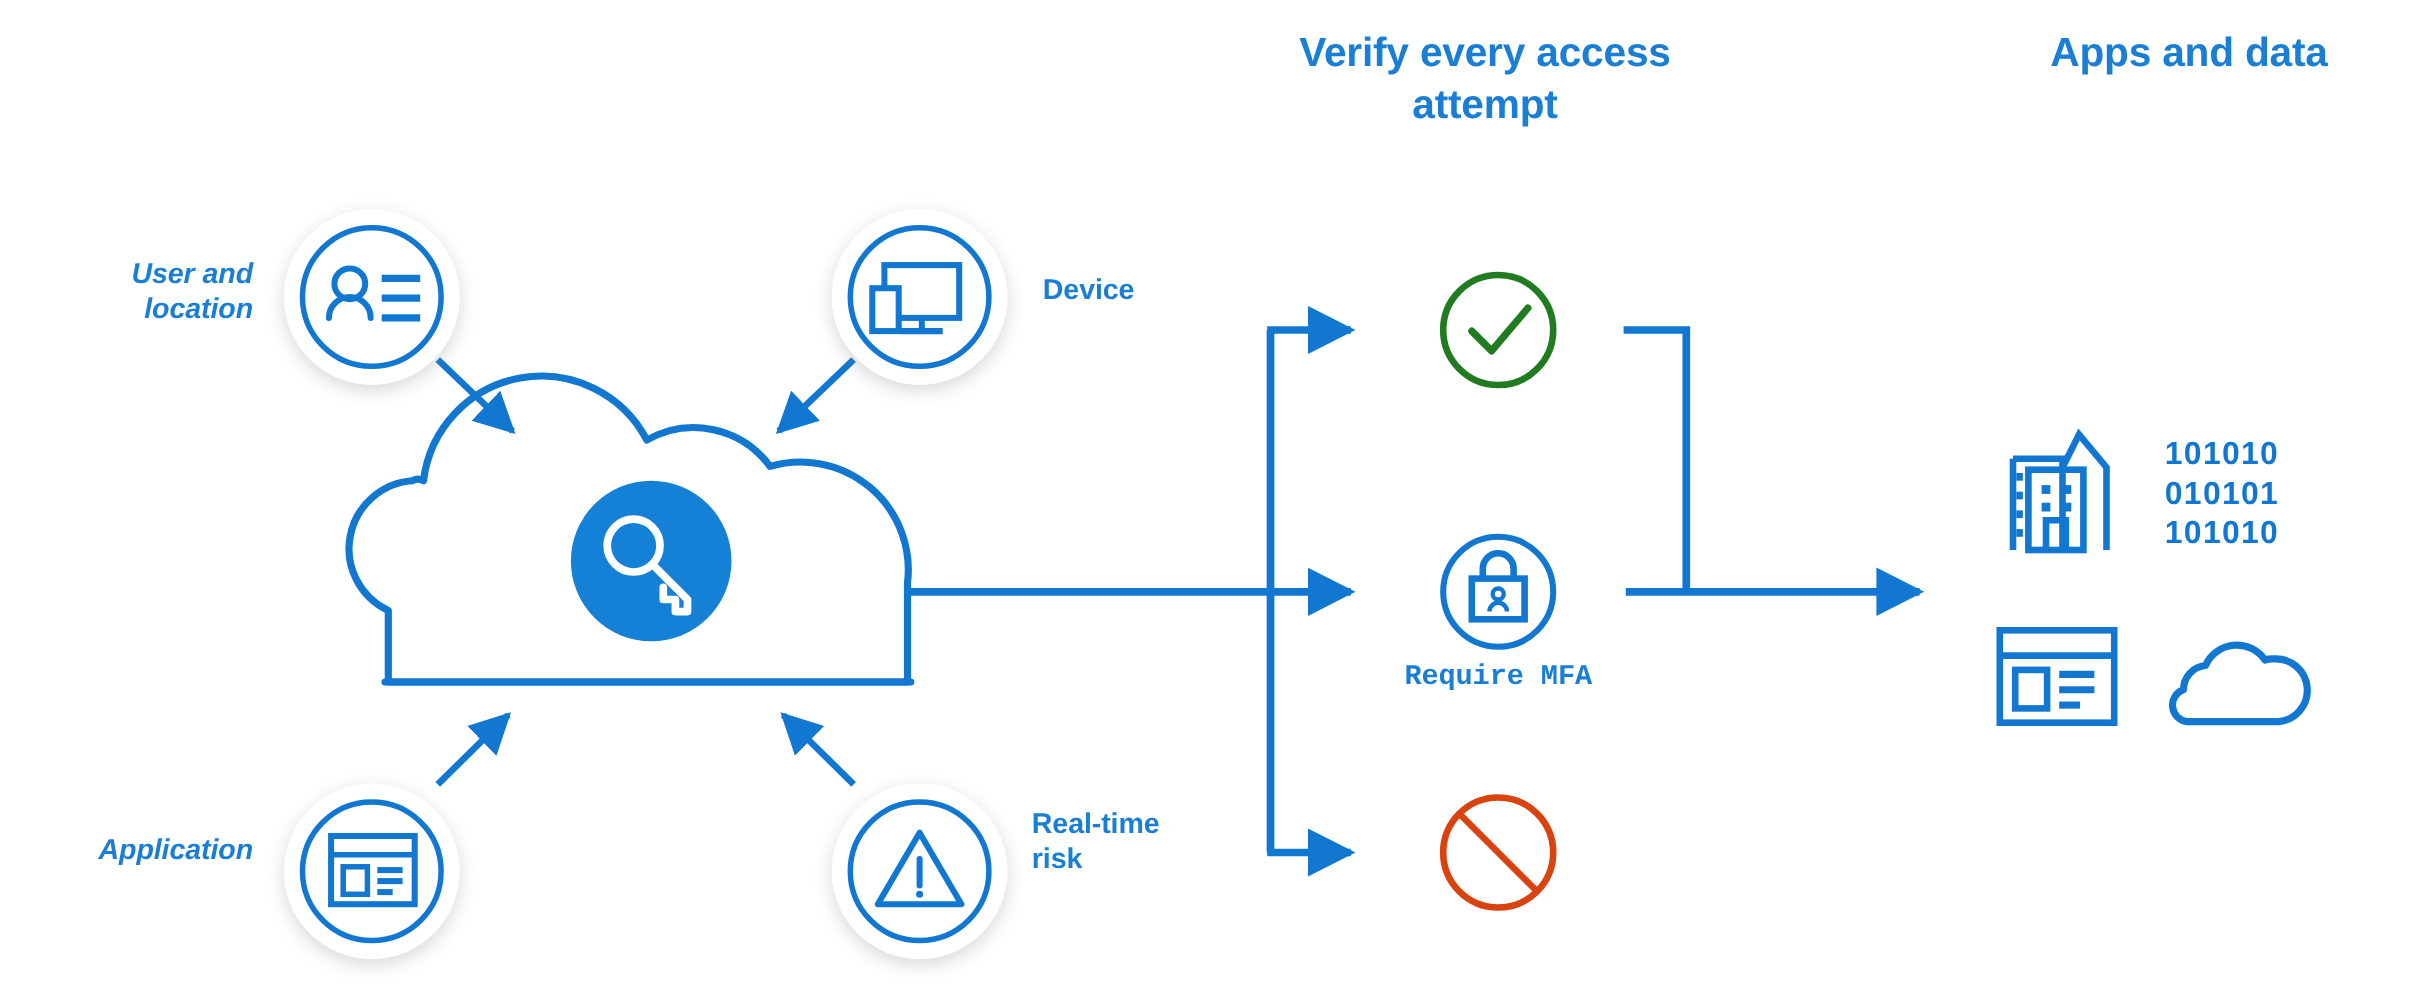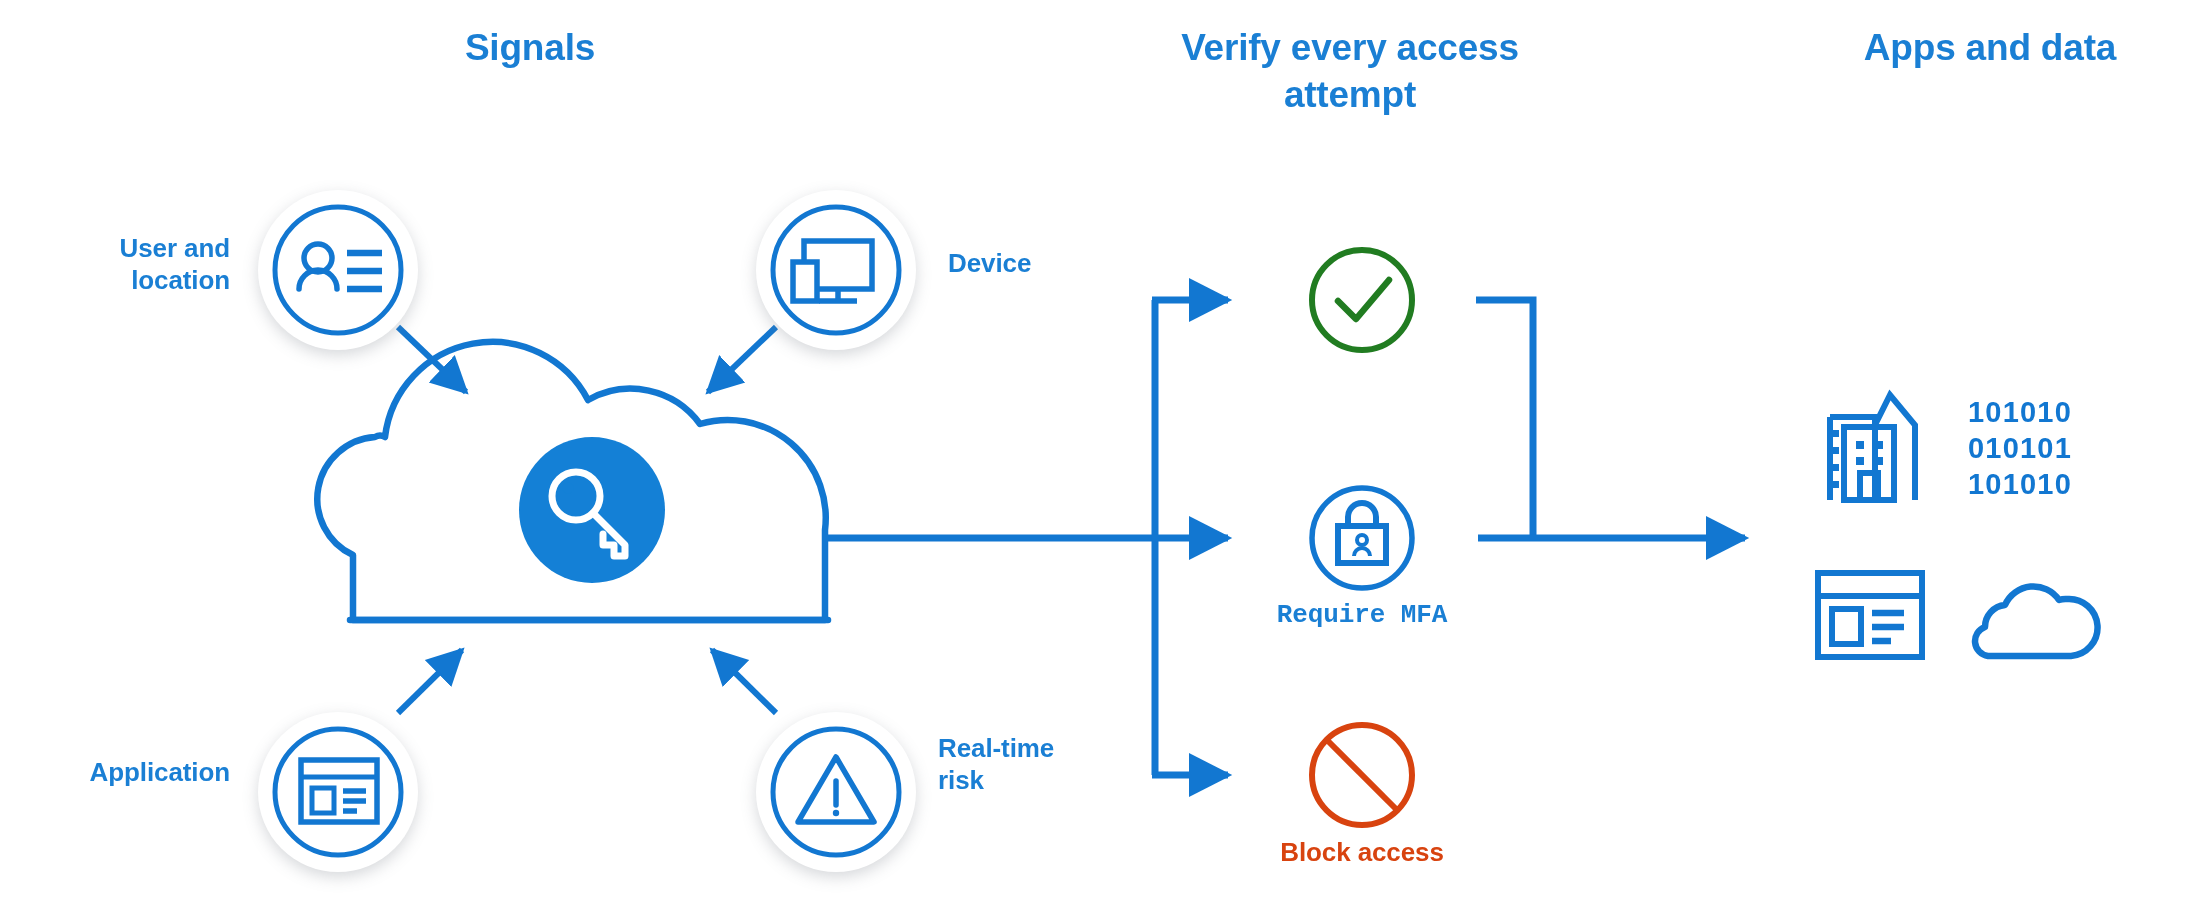--- a/index.html
+++ b/index.html
@@ -28,21 +28,21 @@
     letter-spacing: -0.2px;
   }
   .lbl {
     position: absolute;
     color: #1a7fd4;
     font-weight: bold;
     font-size: 26px;
     line-height: 1.22;
     letter-spacing: -0.1px;
   }
-  .lbl.right  { text-align: right; }
+  .lbl.right  { text-align: right; font-style: italic; }
   .lbl.left   { text-align: left; }
   .outcome-label {
     position: absolute;
     font-weight: bold;
     font-size: 26px;
     text-align: center;
     letter-spacing: -0.1px;
     white-space: nowrap;
   }
   .c-green { color: #217c21; }
@@ -63,23 +63,20 @@
     height: 899px;
     pointer-events: none;
   }
   .icon-abs { position: absolute; }
 </style>
 </head>
 <body>
 
 <div id="stage">
 
-  <div class="hdr" style="left:370px; top:24px; width:320px;">
-    <span>Signals</span>
-  </div>
 
   <div class="hdr" style="left:1110px; top:24px; width:480px;">
     <span>Verify every access</span><br>
     <span>attempt</span>
   </div>
 
   <div class="hdr" style="left:1790px; top:24px; width:400px;">
     <span>Apps and data</span>
   </div>
 
@@ -210,23 +207,20 @@
   </div>
   <div class="outcome-label c-blue" style="left:1212px; top:600px; width:300px;">
     <span>Require MFA</span>
   </div>
 
   <div class="icon-abs" style="left:1300px; top:713px; width:124px; height:124px;">
     <svg width="124" height="124" viewBox="0 0 124 124">
       <circle cx="62" cy="62" r="50" fill="none" stroke="#d8430f" stroke-width="6"></circle>
       <line x1="27" y1="27" x2="97" y2="97" stroke="#d8430f" stroke-width="6"></line>
     </svg>
-  </div>
-  <div class="outcome-label c-red" style="left:1212px; top:837px; width:300px;">
-    <span>Block access</span>
   </div>
 
   <div class="icon-abs" style="left:1820px; top:385px; width:130px; height:130px;">
     <svg width="130" height="130" viewBox="0 0 130 130">
       <g fill="none" stroke="#1277d1" stroke-width="6">
         <path d="M 10,32 L 55,32 L 55,115"></path>
         <path d="M 10,115 L 10,32"></path>
         <path d="M 55,40 L 70,10 L 95,40 L 95,115"></path>
         <rect x="24" y="42" width="50" height="73"></rect>
         <path d="M 40,115 L 40,88 L 58,88 L 58,115"></path>

